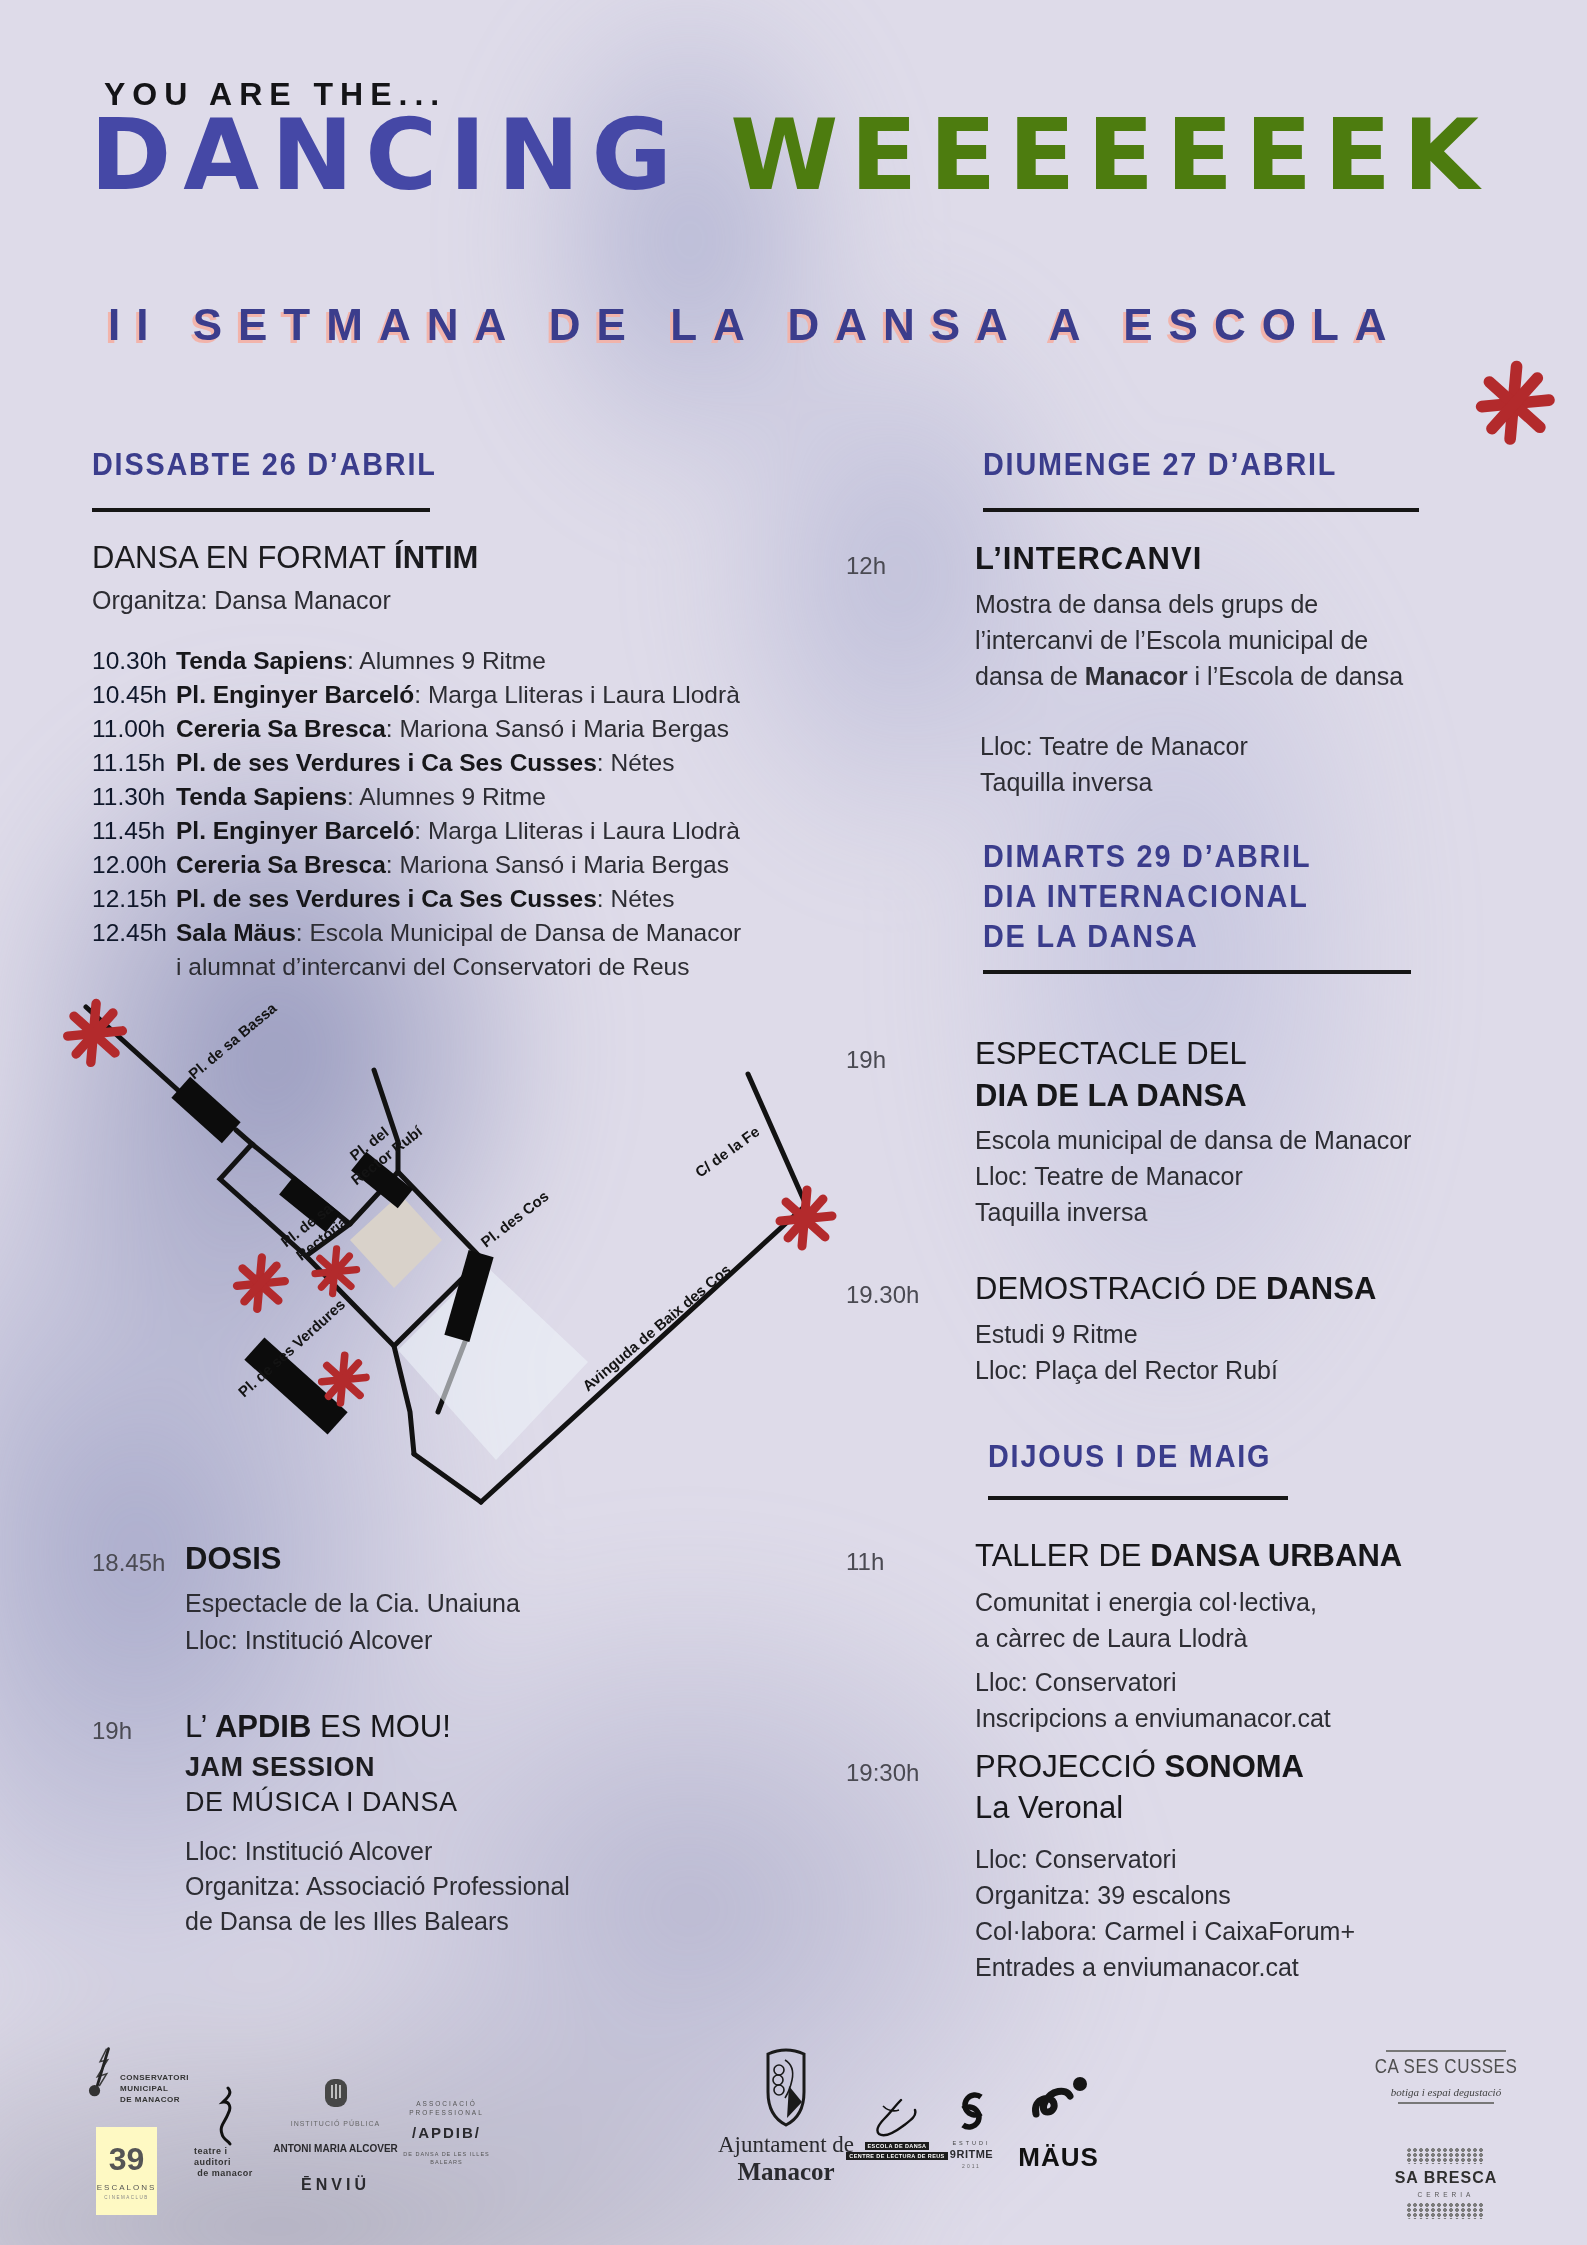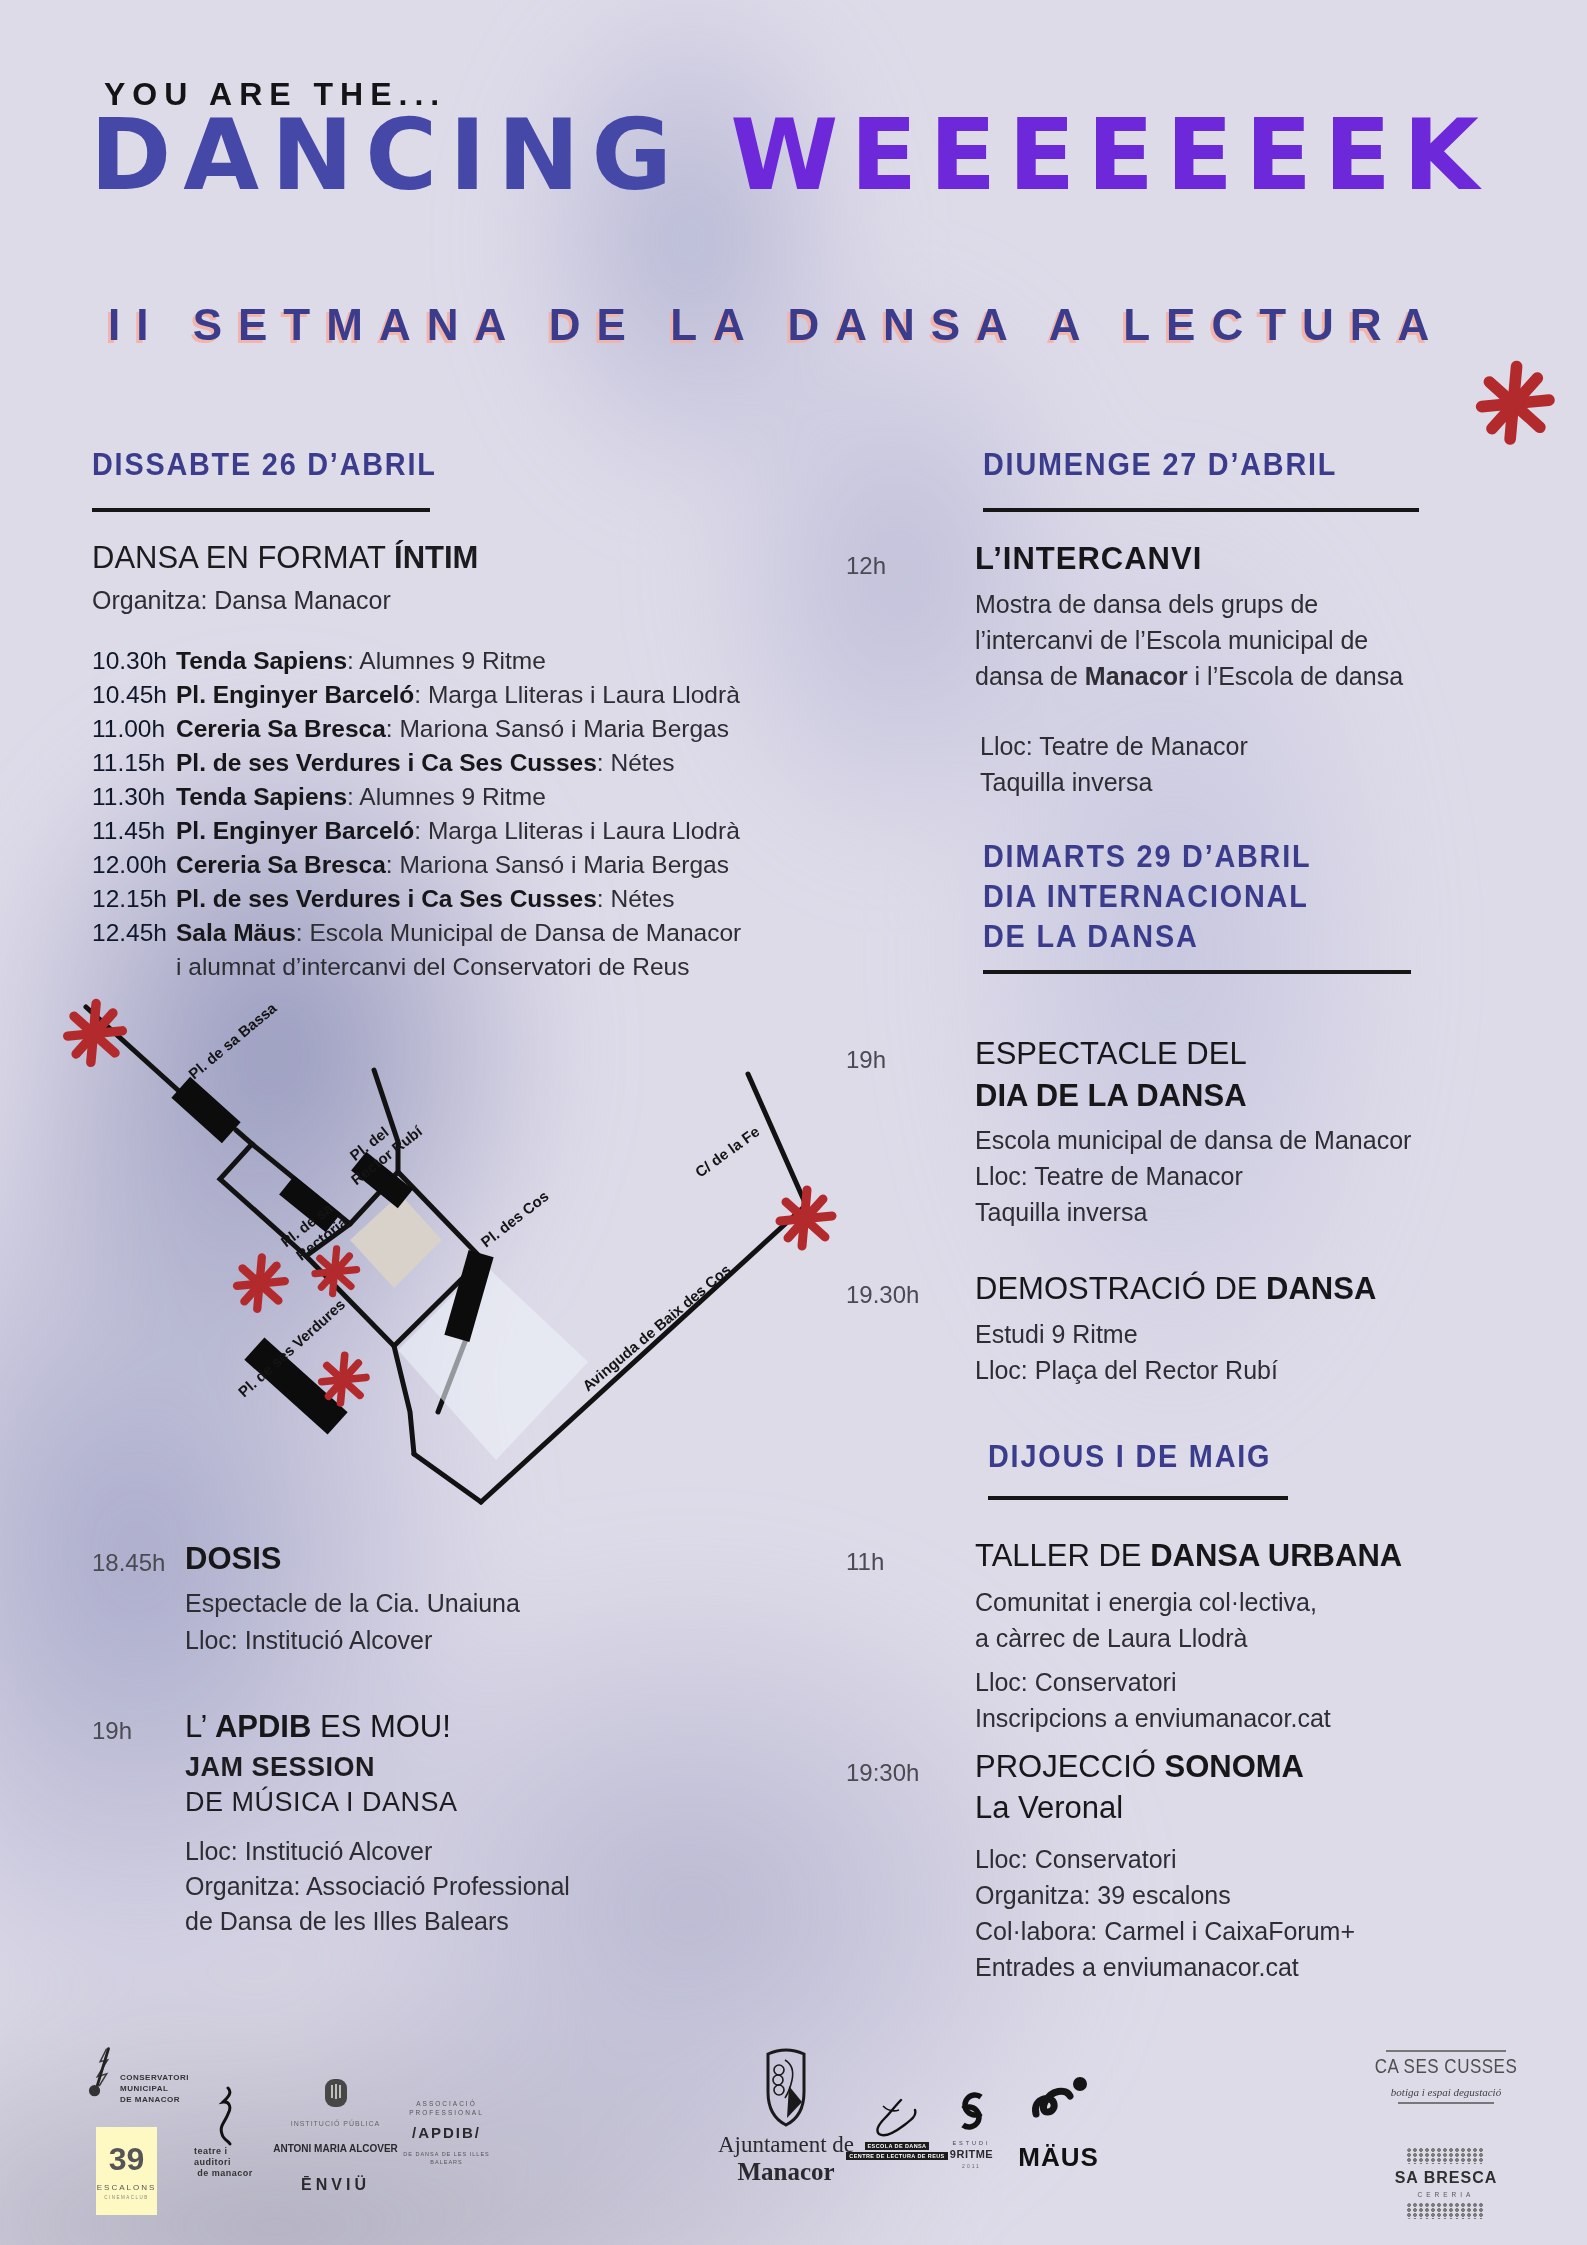--- a/index.html
+++ b/index.html
@@ -12,21 +12,21 @@
       radial-gradient(ellipse 270px 390px at 44% 13%, rgba(148,153,195,.55), transparent 70%),
       radial-gradient(ellipse 300px 430px at 56% 27%, rgba(158,162,201,.5), transparent 70%),
       radial-gradient(ellipse 350px 700px at 72% 43%, rgba(169,173,211,.45), transparent 70%),
       radial-gradient(ellipse 620px 520px at 44% 83%, rgba(148,150,186,.5), transparent 70%),
       radial-gradient(ellipse 900px 380px at 20% 97%, rgba(138,138,156,.55), transparent 75%);}
   .abs{position:absolute;}
   .kicker{font-size:32px;font-weight:700;letter-spacing:7px;color:#141417;}
   .bigtitle{font-family:"DejaVu Sans",sans-serif;font-weight:bold;font-size:98px;
     letter-spacing:12px;white-space:nowrap;line-height:1;}
   .bigtitle .w1{color:#4548a6;}
-  .bigtitle .w2{color:#6d28d9;}
+  .bigtitle .w2{color:#4d7c0f;}
   .subtitle{font-size:44px;font-weight:700;letter-spacing:16px;color:#3b3d8c;white-space:nowrap;
     text-shadow:-3px 3px 0 rgba(242,178,168,.95);}
   .dayhead{font-size:32px;font-weight:700;letter-spacing:2px;color:#3b3d8c;white-space:nowrap;
     transform:scaleX(.9);transform-origin:left top;line-height:40px;}
   .rule{background:#161616;height:4px;}
   .sect-title{font-size:31px;color:#1c1c1f;white-space:nowrap;}
   .sect-title b{font-weight:bold;}
   .body25{font-size:25px;line-height:36px;color:#2d2d33;white-space:nowrap;}
   .time{font-size:24px;color:#4a4a52;white-space:nowrap;}
   .time-r{text-align:left;width:112px;}
@@ -69,21 +69,21 @@
         </g>
       </symbol>
     </defs>
   </svg>
 
   <div class="abs kicker" style="left:104px;top:76px">YOU ARE THE...</div>
   <div class="abs bigtitle" style="left:90px;top:106px">
     <span class="w1">DANCING</span>
     <span class="w2">WEEEEEEEK</span>
   </div>
-  <div class="abs subtitle" style="left:108px;top:300px">II SETMANA DE LA DANSA A LECTURA</div>
+  <div class="abs subtitle" style="left:108px;top:300px">II SETMANA DE LA DANSA A ESCOLA</div>
   <svg class="abs" style="left:1424px;top:316px" width="92" height="88" viewBox="-34 -34 68 68" overflow="visible">
     <use href="#star8" class="star-use"></use>
   </svg>
 
   <div class="abs dayhead" style="left:92px;top:444px">DISSABTE 26 D’ABRIL</div>
   <div class="abs rule" style="left:92px;top:508px;width:338px"></div>
 
   <div class="abs sect-title" style="left:92px;top:540px">
     <span>DANSA EN FORMAT </span><b>ÍNTIM</b>
   </div>

